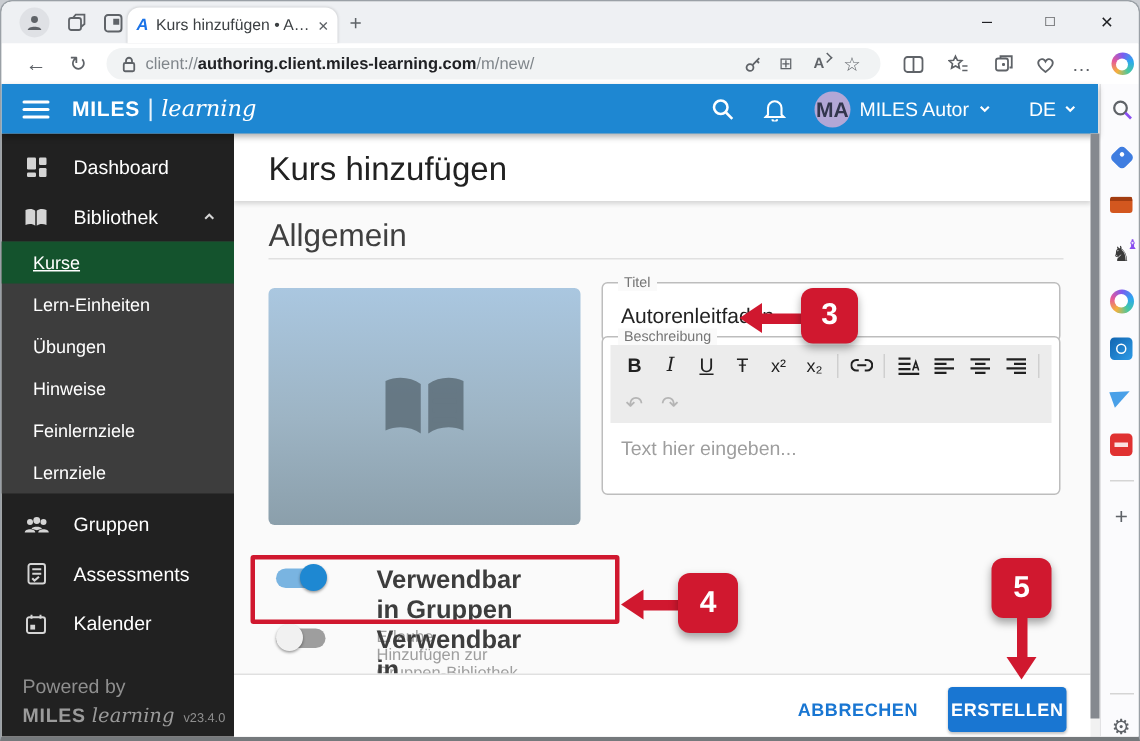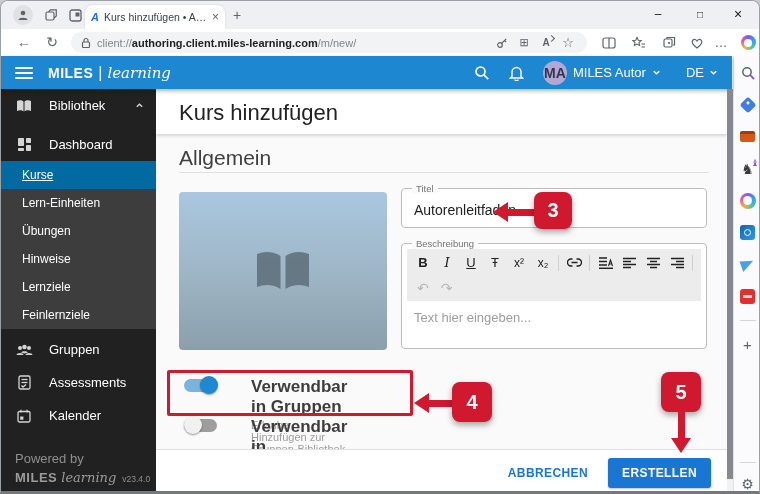--- a/index.html
+++ b/index.html
@@ -55,42 +55,42 @@
   .ah-lang { display:flex; align-items:center; gap:5px; font-size:13px; margin-left:8px; }
   .chev { width:9px; height:9px; }
 
   
   .sidebar { position:absolute; left:0; top:88px; width:155px; height:406px; background:#212121; z-index:2; }
   .sb-item { height:33px; display:flex; align-items:center; color:#fff; font-size:13px; padding-left:14px; }
   .sb-item .sb-ic { width:18px; height:18px; margin-right:16px; display:flex; align-items:center; justify-content:center; }
   .sb-chev { margin-left:auto; margin-right:12px; }
   .sb-sub { background:#3d3d3d; }
   .sb-sub-item { height:28px; display:flex; align-items:center; color:#fff; font-size:12px; padding-left:21px; }
-  .sb-sub-item.selected { background:#0369a1;text-decoration:underline; }
+  .sb-sub-item.selected { background:#14532d;text-decoration:underline; }
   .sb-footer { position:absolute; left:14px; bottom:10px; color:#8f8f8f; }
   .sb-powered { font-size:13px; margin-bottom:4px; }
   .sb-brand { display:flex; align-items:baseline; gap:4px; }
   .sb-brand-miles { font-weight:bold; font-size:13px; color:#9b9b9b; letter-spacing:.5px; }
   .sb-brand-learning { font-family:"DejaVu Serif", serif; font-style:italic; font-size:13px; color:#9b9b9b; }
   .sb-version { font-size:8.5px; margin-left:2px; }
 
   
   .main { position:absolute; left:155px; top:88px; width:571px; height:406px; background:#fafafa; }
   .pagehead { position:absolute; left:0; top:0; width:100%; height:45px; background:#fff; box-shadow:0 2px 3px rgba(0,0,0,.14); }
   .pagehead h1 { font-size:22px; font-weight:500; color:#212121; margin:11px 0 0 23px; }
   .section-title { position:absolute; left:23px; top:57px; font-size:21px; color:#404040; }
   .divider { position:absolute; left:23px; top:83px; width:530px; height:1px; background:#e0e0e0; }
   .img-ph { position:absolute; left:23px; top:103px; width:208px; height:158px; border-radius:4px;
             background:linear-gradient(180deg,#aac7e0 0%, #9db4c4 55%, #8b9fab 100%);
             display:flex; align-items:center; justify-content:center; }
   .field { position:absolute; left:245px; width:306px; background:#fff; border:1px solid #bdbdbd; border-radius:4px; }
   .field-label { position:absolute; top:-6px; left:10px; background:#fafafa; padding:0 4px; font-size:9.5px; color:#757575; }
   .f-title { top:99px; height:40px; }
   .f-title input { width:100%; height:100%; border:none; outline:none; background:transparent; font-family:"Liberation Sans",sans-serif; font-size:14px; color:#212121; padding:4px 12px 0 12px; }
-  .f-desc { top:154px; height:106px;text-align:right; }
+  .f-desc { top:135px; height:106px;text-align:right; }
   .rte-toolbar { position:absolute; left:5px; right:5px; top:5px; height:52px; background:#ececec; }
   .rte-row1 { display:flex; align-items:center; height:27px; padding-left:4px; }
   .rte-btn { width:24px; height:22px; display:flex; align-items:center; justify-content:center; font-size:13px; color:#212121; }
   .rte-b { font-weight:bold; } .rte-i { font-style:italic; font-family:"DejaVu Serif",serif; } .rte-u { text-decoration:underline; }
   .rte-sep { width:1px; height:16px; background:#cfcfcf; margin:0 3px; }
   .rte-row2 { display:flex; align-items:center; gap:12px; padding-left:10px; height:24px; }
   .rte-undo { color:#b5b5b5; font-size:14px; }
   .rte-placeholder { position:absolute; left:12px; top:66px; font-size:13px; color:#9e9e9e; }
   .toggle-row { position:absolute; left:28px; }
   .tg { position:relative; width:34px; height:20px; }
@@ -98,21 +98,21 @@
   .tg-thumb { position:absolute; top:1px; width:18px; height:18px; border-radius:50%; box-shadow:0 1px 2px rgba(0,0,0,.4); }
   .tg-on .tg-track { background:#79b4e1; } .tg-on .tg-thumb { right:0; background:#1e88d2; }
   .tg-off .tg-track { background:#9e9e9e; } .tg-off .tg-thumb { left:0; background:#f1f1f1; }
   .toggle-text { position:absolute; left:67px; }
   .tg-title { font-size:17px; font-weight:bold; color:#3d3d3d; }
   .tg-sub { font-size:11px; color:#9e9e9e; margin-top:2px; }
   .actionbar { position:absolute; left:0; bottom:0; width:100%; height:46px; background:#fff; border-top:1px solid #e0e0e0;
                display:flex; align-items:center; justify-content:flex-end; gap:20px; padding-right:16px; }
   .btn-cancel { background:none; border:none; color:#1976d2; font-family:"Liberation Sans",sans-serif; font-size:12px; font-weight:bold; letter-spacing:.4px; }
   .btn-submit { background:#1976d2; border:none; color:#fff; font-family:"Liberation Sans",sans-serif; font-size:12px; font-weight:bold; letter-spacing:.4px;
-                padding:8px 14px; border-radius:3px; box-shadow:0 1px 2px rgba(0,0,0,.25); }
+                padding:8px 2px; border-radius:3px; box-shadow:0 1px 2px rgba(0,0,0,.25); }
 
   
   .scrollbar { position:absolute; left:726px; top:88px; width:6px; height:406px; background:#f1f1f1; z-index:4; }
   .scroll-thumb { position:absolute; left:0; top:0; width:6px; height:390px; background:#85898f; }
   .edgebar { position:absolute; left:732px; top:55px; width:28px; height:439px; background:#fbfbfd; border-left:1px solid #e2e2e4;
              display:flex; flex-direction:column; align-items:center; padding-top:8px; gap:15px; }
   .es-ic { width:17px; height:17px; display:flex; align-items:center; justify-content:center; font-size:13px; color:#5f6368; position:relative; }
   .es-tag { width:12px; height:12px; background:#3f7de0; border-radius:3px; transform:rotate(45deg); position:relative; }
   .es-tag::after { content:""; position:absolute; left:3px; top:3px; width:3px; height:3px; border-radius:50%; background:#fff; }
   .es-toolbox { width:15px; height:11px; background:#d3571f; border-radius:2px; border-top:3px solid #a23c10; }
@@ -262,50 +262,50 @@
       <div class="ah-lang">
         <span>DE</span>
         <svg class="chev" viewBox="0 0 10 10" fill="none" stroke="#fff" stroke-width="1.6">
             <path d="M2 3.5 L5 6.5 L8 3.5"></path>
           </svg>
       </div>
     </div>
   </div>
 
   <div class="sidebar">
-    <div class="sb-item">
-      <span class="sb-ic">
-        <svg width="16" height="14" viewBox="0 0 16 14" fill="#d5d5d5">
-            <path d="M1 2 C3.5 0.8 6 1.2 7.5 2.5 V12.5 C6 11.2 3.5 10.8 1 12 Z"></path>
-            <path d="M15 2 C12.5 0.8 10 1.2 8.5 2.5 V12.5 C10 11.2 12.5 10.8 15 12 Z"></path>
-          </svg>
-      </span>
-      <span>Bibliothek</span>
-      <svg class="chev sb-chev" viewBox="0 0 10 10" fill="none" stroke="#d5d5d5" stroke-width="1.5">
-          <path d="M2 6.5 L5 3.5 L8 6.5"></path>
-        </svg>
-    </div>
     <div class="sb-item" style="margin-top:6px">
       <span class="sb-ic">
         <svg width="15" height="15" viewBox="0 0 15 15" fill="#d5d5d5">
             <rect x="1" y="1" width="6" height="8" rx="0.8"></rect>
             <rect x="9" y="1" width="5" height="5" rx="0.8"></rect>
             <rect x="1" y="11" width="6" height="3" rx="0.8"></rect>
             <rect x="9" y="8" width="5" height="6" rx="0.8"></rect>
           </svg>
       </span>
       <span>Dashboard</span>
     </div>
+    <div class="sb-item">
+      <span class="sb-ic">
+        <svg width="16" height="14" viewBox="0 0 16 14" fill="#d5d5d5">
+            <path d="M1 2 C3.5 0.8 6 1.2 7.5 2.5 V12.5 C6 11.2 3.5 10.8 1 12 Z"></path>
+            <path d="M15 2 C12.5 0.8 10 1.2 8.5 2.5 V12.5 C10 11.2 12.5 10.8 15 12 Z"></path>
+          </svg>
+      </span>
+      <span>Bibliothek</span>
+      <svg class="chev sb-chev" viewBox="0 0 10 10" fill="none" stroke="#d5d5d5" stroke-width="1.5">
+          <path d="M2 6.5 L5 3.5 L8 6.5"></path>
+        </svg>
+    </div>
     <div class="sb-sub">
       <div class="sb-sub-item selected">Kurse</div>
       <div class="sb-sub-item">Lern-Einheiten</div>
       <div class="sb-sub-item">Übungen</div>
       <div class="sb-sub-item">Hinweise</div>
+      <div class="sb-sub-item">Feinlernziele</div>
       <div class="sb-sub-item">Lernziele</div>
-      <div class="sb-sub-item">Feinlernziele</div>
     </div>
     <div class="sb-item" style="margin-top:4px">
       <span class="sb-ic">
         <svg width="17" height="12" viewBox="0 0 17 12" fill="#d5d5d5">
             <circle cx="4" cy="4" r="2"></circle>
             <circle cx="13" cy="4" r="2"></circle>
             <circle cx="8.5" cy="3" r="2.3"></circle>
             <path d="M0.5 11 C0.5 8.2 7.5 8.2 7.5 11 Z"></path>
             <path d="M9.5 11 C9.5 8.2 16.5 8.2 16.5 11 Z"></path>
             <path d="M5 8.5 C6 6.8 11 6.8 12 8.5 L8.5 9.5 Z"></path>

